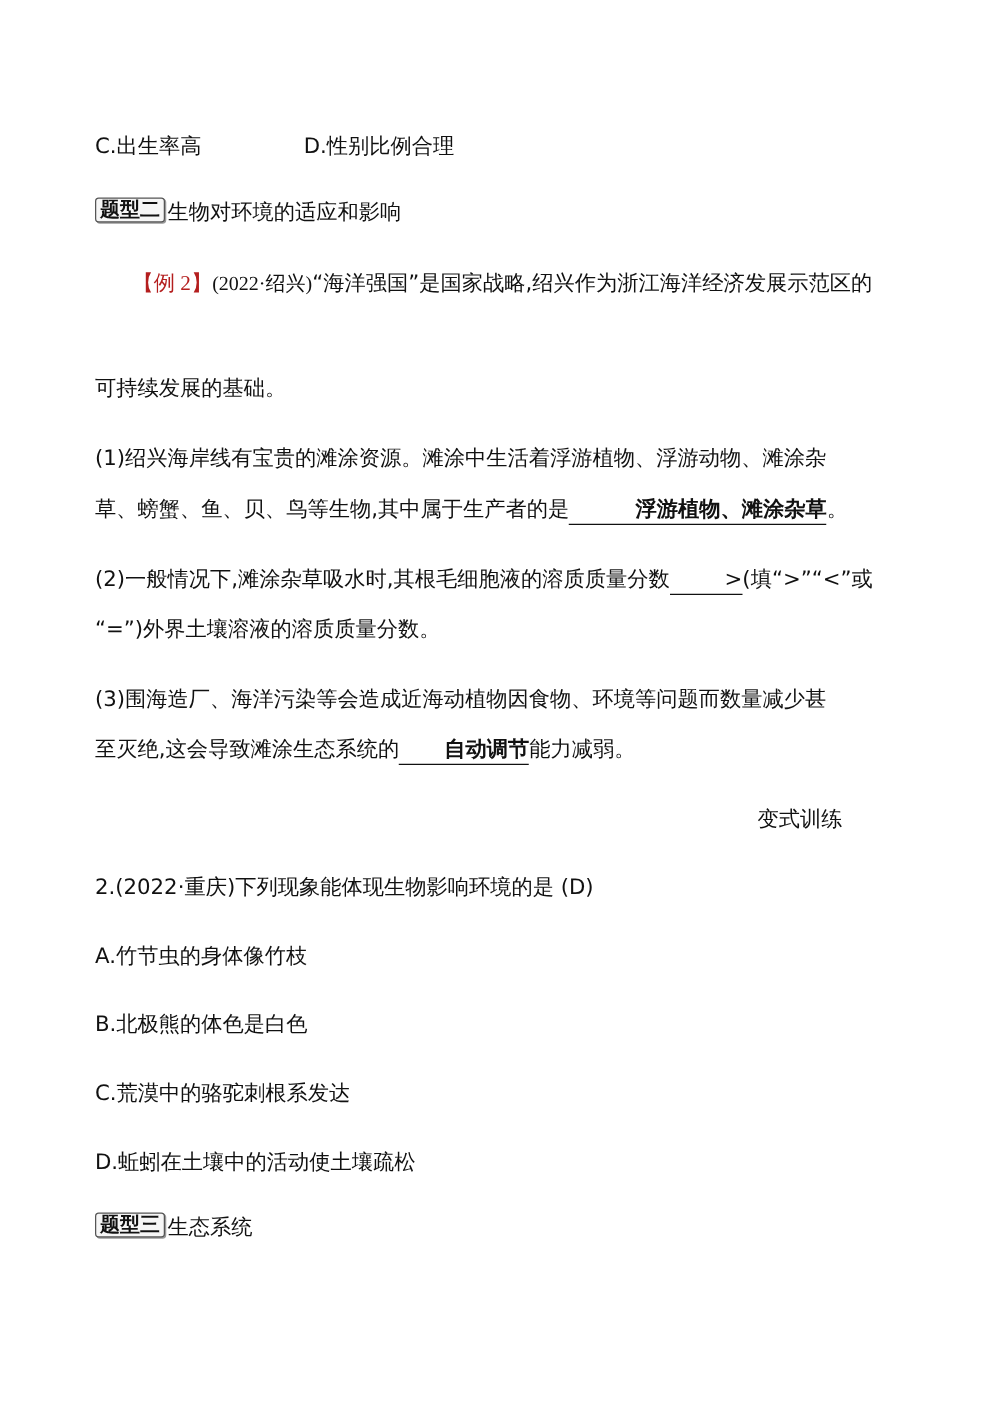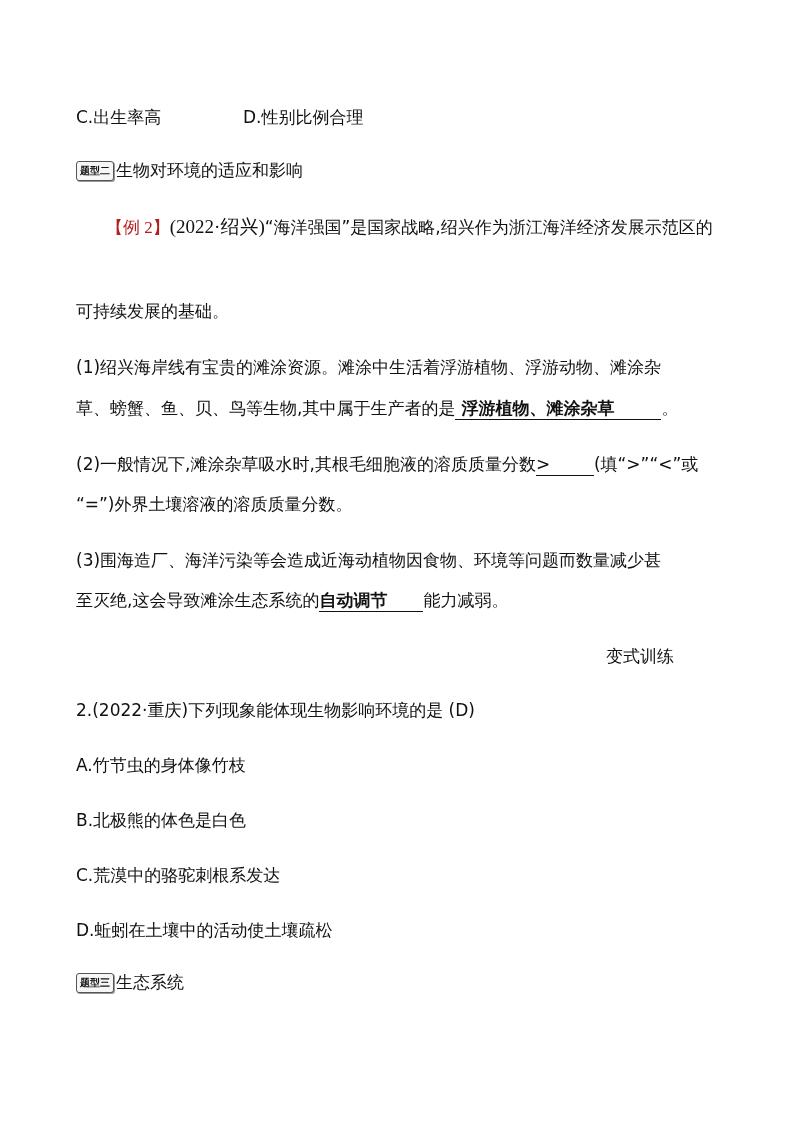--- a/index.html
+++ b/index.html
@@ -24,49 +24,49 @@
     }
     .line {
       position: absolute;
       left: 76px;
       white-space: nowrap;
       line-height: 24px;
       height: 24px;
     }
     .latin {
       font-family: "Liberation Serif", "DejaVu Serif", serif;
-      font-size: 19px;
+      font-size: 16px;
     }
     .opt-d {
       position: absolute;
       left: 243px;
     }
     .badge {
       display: inline-block;
       border: 1px solid #555;
       border-radius: 3px;
       background: #f6f6f6;
       box-shadow: 1px 1px 0 #999;
-      font-size: 10px;
+      font-size: 16px;
       font-weight: bold;
       line-height: 16px;
       padding: 1px 3px;
       margin-right: 2px;
       vertical-align: 2px;
       letter-spacing: 0px;
     }
     .example-label {
       color: #b41e1e;
       font-family: "Liberation Serif", "DejaVu Serif", serif;
       margin-left: 28px;
     }
     .blank {
       display: inline-block;
       border-bottom: 1.5px solid #111;
-      text-align: left;
+      text-align: right;
       line-height: 20px;
       height: 21px;
       vertical-align: 0px;
     }
     .blank .ans {
       font-weight: bold;
     }
     .blank-1 { width: 200px; padding-left: 6px; }
     .blank-2 { width: 58px; }
     .blank-3 { width: 104px; }

